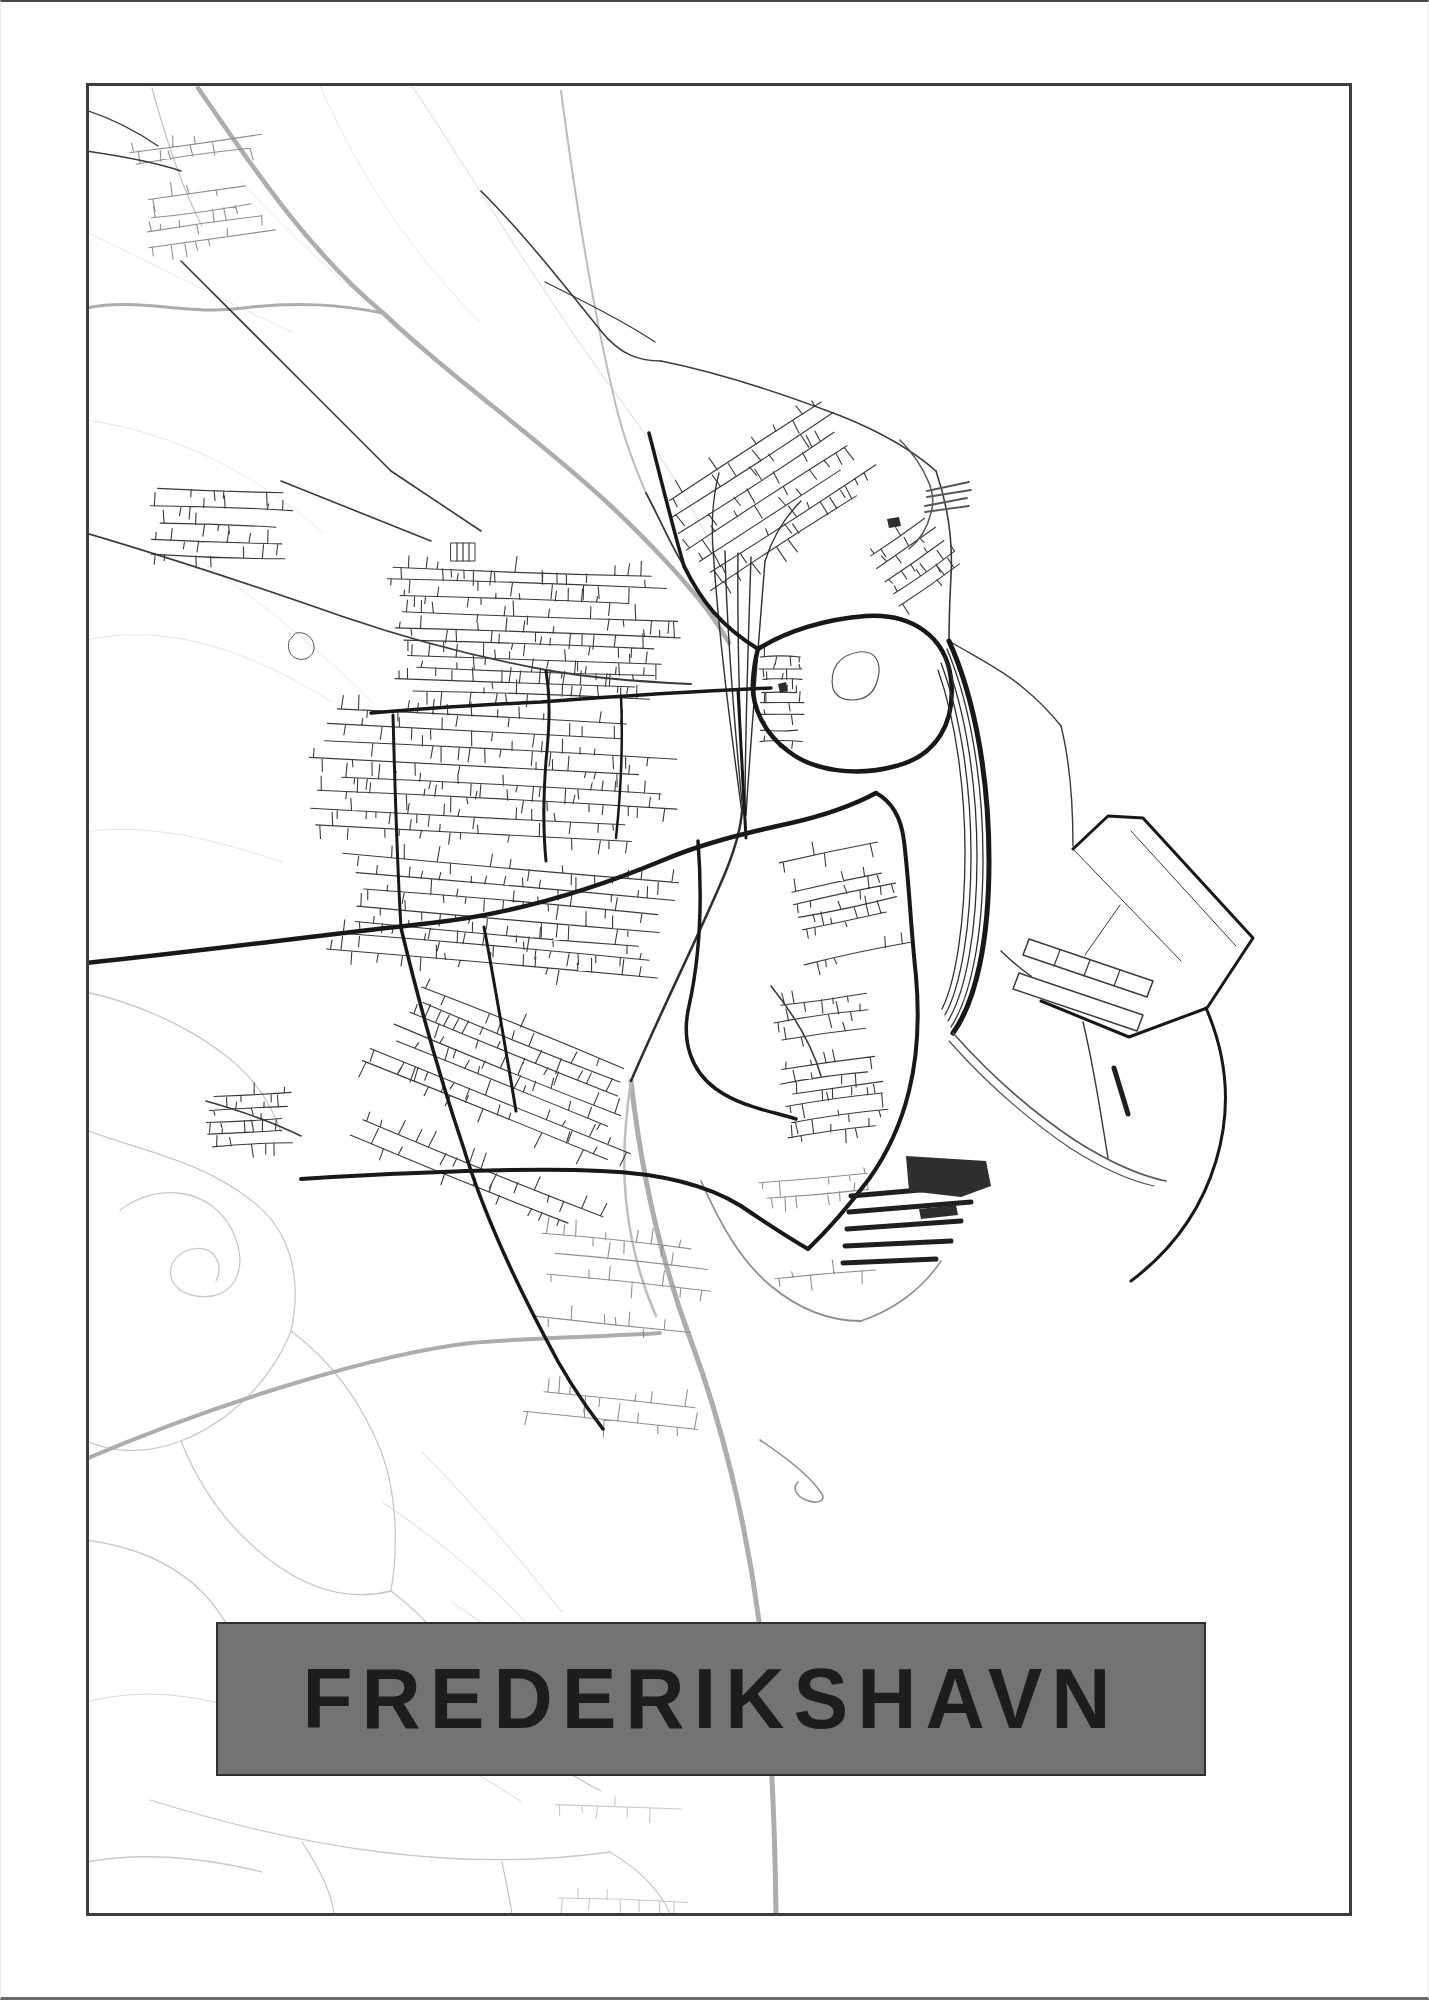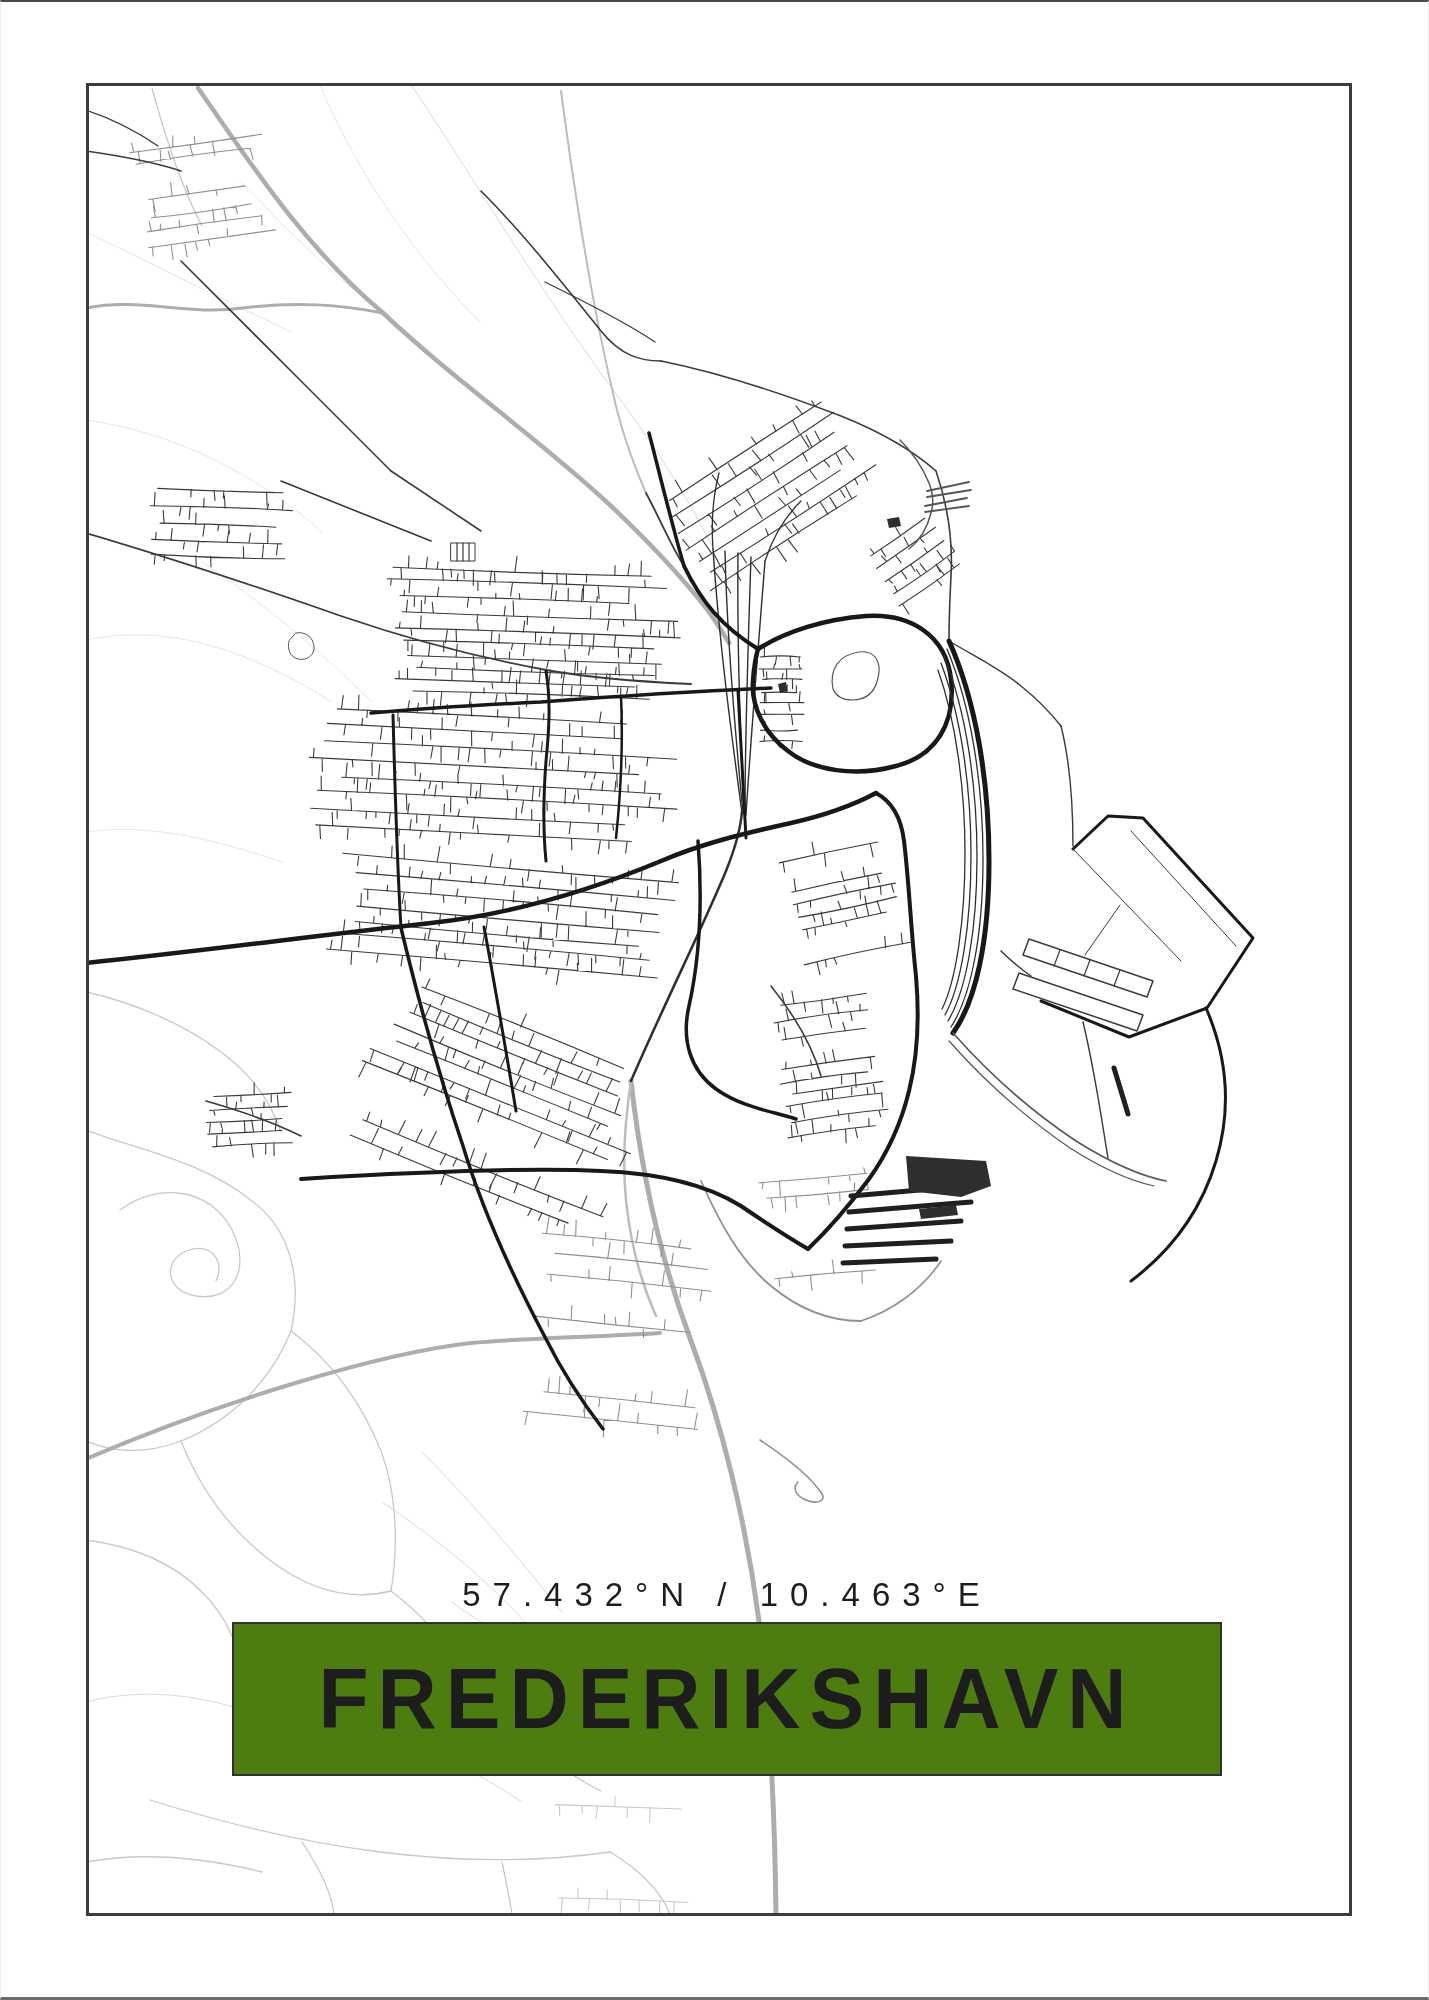--- a/index.html
+++ b/index.html
@@ -7,22 +7,22 @@
   .poster{position:absolute;inset:0;background:var(--bg,#fff);overflow:hidden;}
   .paper-edge{position:absolute;inset:0;pointer-events:none;
     border-left:1px solid #ececec;border-right:1px solid #ececec;
     border-top:2px solid #4a4a4a;border-bottom:3px solid #6b6b6b;}
   svg.map{position:absolute;left:0;top:0;width:1429px;height:2000px;display:block;}
   .map-frame{position:absolute;left:86px;top:83px;width:1266px;height:1833px;
     border:3px solid var(--frame,#3c3c3c);box-sizing:border-box;pointer-events:none;}
   .coords{position:absolute;left:232px;top:1576px;width:990px;height:40px;
     text-align:center;font-size:33px;font-weight:400;letter-spacing:12px;
     color:var(--ink,#1d1d1d);white-space:nowrap;}
-  .title-box{position:absolute;left:232px;top:1622px;width:990px;height:154px;
-    background:#4d7c0f;border:2px solid #2f2f2f;box-sizing:border-box;
+  .title-box{position:absolute;left:216px;top:1622px;width:990px;height:154px;
+    background:#737373;border:2px solid #2f2f2f;box-sizing:border-box;
     display:flex;align-items:center;justify-content:center;}
   .title{font-size:82px;font-weight:bold;letter-spacing:9px;color:var(--ink,#141414);
     white-space:nowrap;transform:scaleY(1.04);}
 </style>
 </head>
 <body style="--bg: #ffffff; --frame: #3c3c3c; --ink: #1d1d1d;">
 
 <div class="poster">
 
   <svg class="map" viewBox="0 0 1429 2000" xmlns="http://www.w3.org/2000/svg">
@@ -271,20 +271,19 @@
         <path d="M469,543 L469,561" stroke="#3a3a3a" stroke-width="1.2"></path>
         <path d="M906,1156 L986,1161 L991,1186 L961,1197 L909,1191 Z" fill="#2e2e2e" stroke="none"></path>
         <path d="M919,1209 L956,1205 L958,1215 L921,1219 Z" fill="#2e2e2e" stroke="none"></path>
         <path d="M778,684 L786,682 L788,691 L780,693 Z" fill="#2e2e2e" stroke="none"></path>
         <path d="M887,519 L899,517 L901,526 L889,528 Z" fill="#2e2e2e" stroke="none"></path>
       </g>
   </svg>
 
   <div class="map-frame"></div>
 
-  <div class="coords">57.432°N / 10.463°E</div>
 
   <div class="title-box">
     <div class="title">FREDERIKSHAVN</div>
   </div>
 
   <div class="paper-edge"></div>
 </div>
 
 </body></html>

